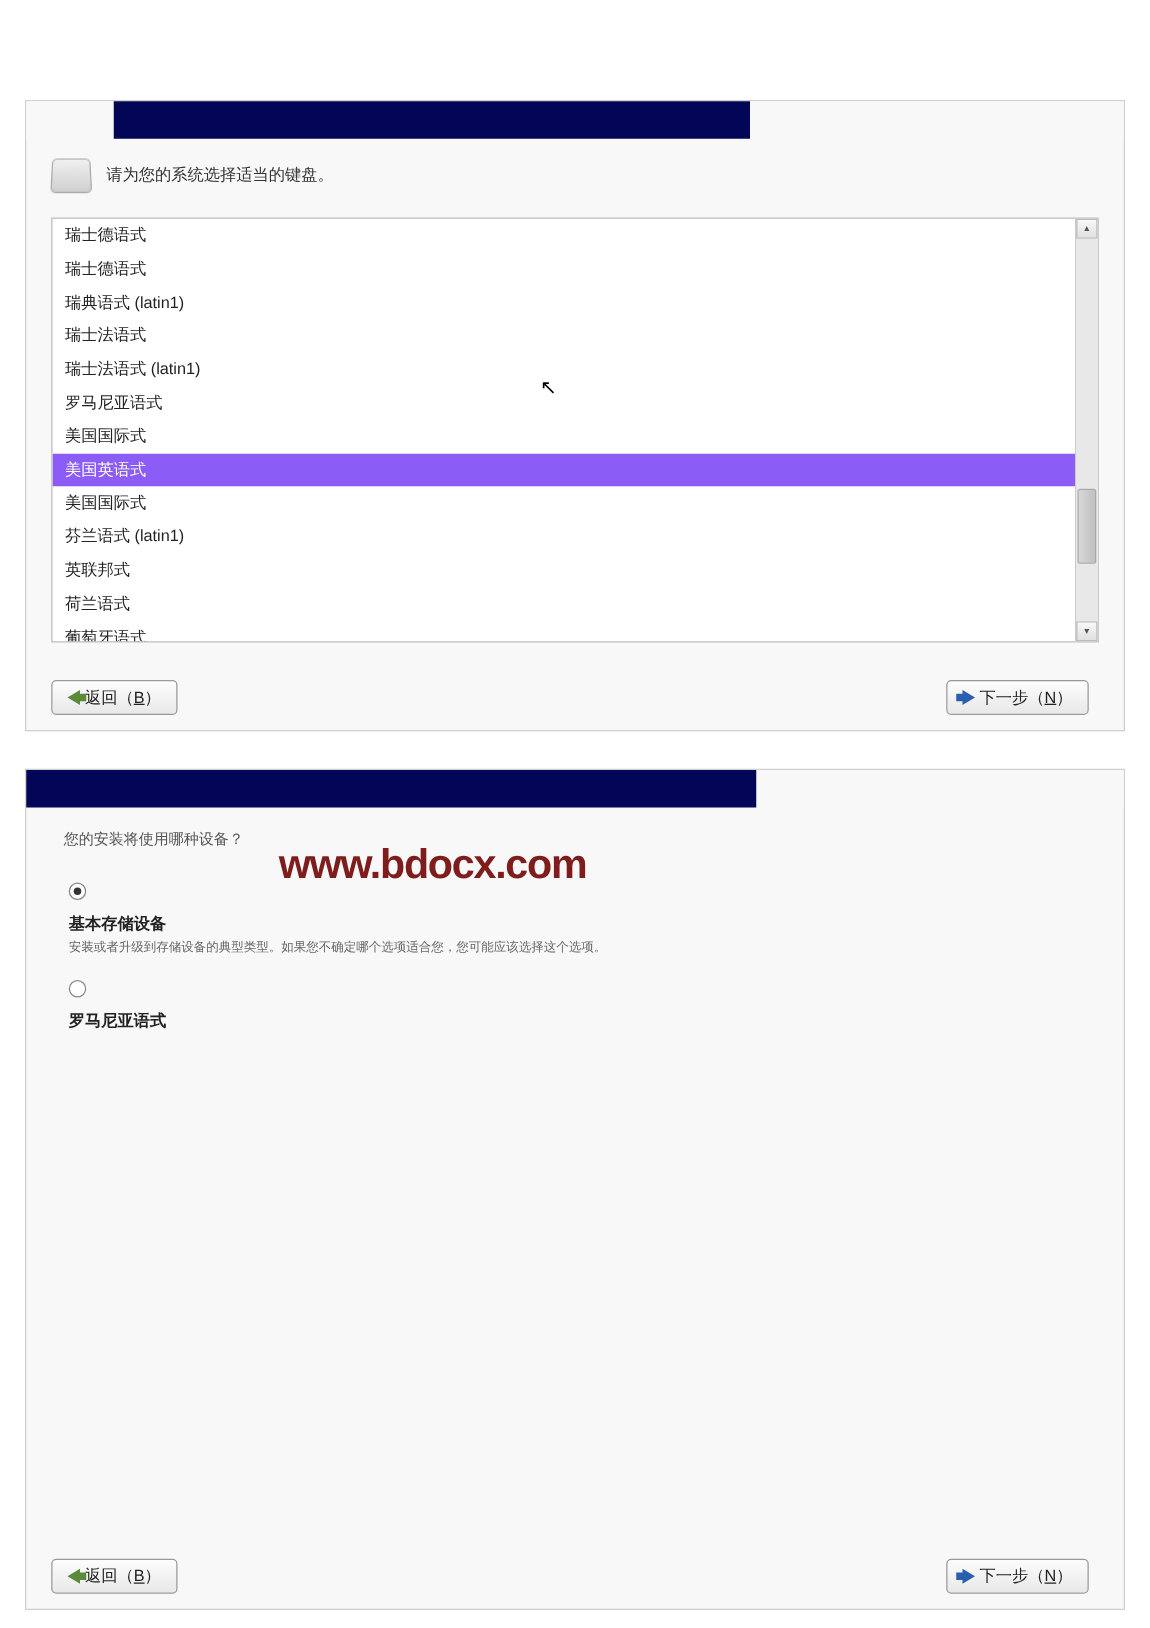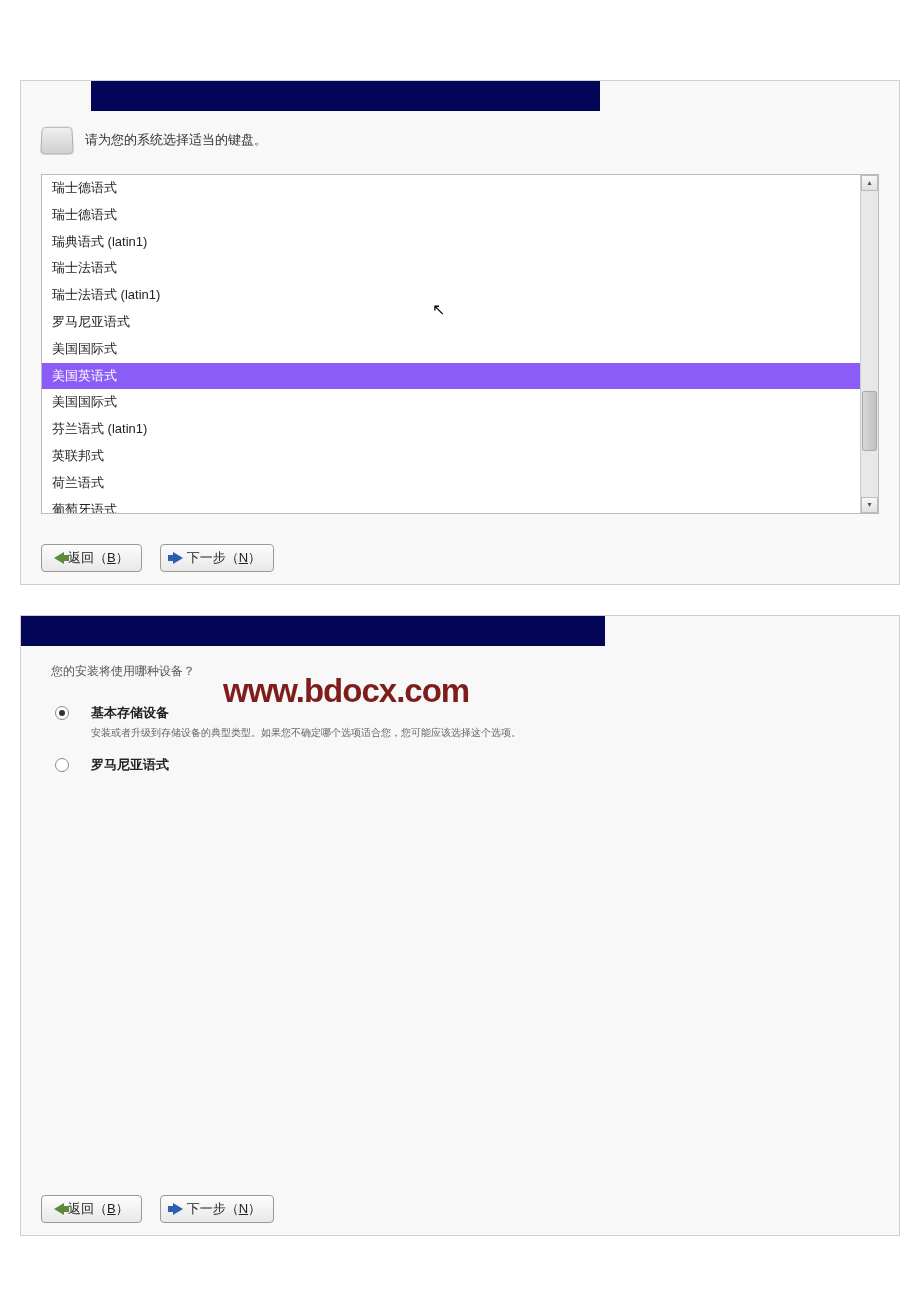--- a/index.html
+++ b/index.html
@@ -106,21 +106,21 @@
     .cursor-arrow {
       position: absolute;
       left: 390px;
       top: 125px;
       font-size: 16px;
       color: #000;
       pointer-events: none;
     }
     .button-row {
       display: flex;
-      justify-content: flex-start;
+      justify-content: space-between;
       gap: 18px;
       padding: 22px 28px 12px 20px;
     }
     .nav-button {
       display: flex;
       align-items: center;
       gap: 4px;
       padding: 4px 12px;
       background: linear-gradient(#fdfdfd, #e8e8e8);
       border: 1px solid #999;
@@ -186,23 +186,24 @@
       padding: 6px 20px 14px 30px;
       font-size: 12px;
       color: #555;
       gap: 8px;
     }
     .radio-group {
       padding: 0 30px 10px 34px;
     }
     .radio-option {
       display: flex;
-      gap: 22px;
+      gap: 10px;
       margin-bottom: 16px;
       align-items: flex-start;
+      flex-direction: column;
     }
     .radio-circle {
       width: 14px;
       height: 14px;
       border: 1px solid #888;
       border-radius: 50%;
       background: #fff;
       flex-shrink: 0;
       margin-top: 2px;
       position: relative;

